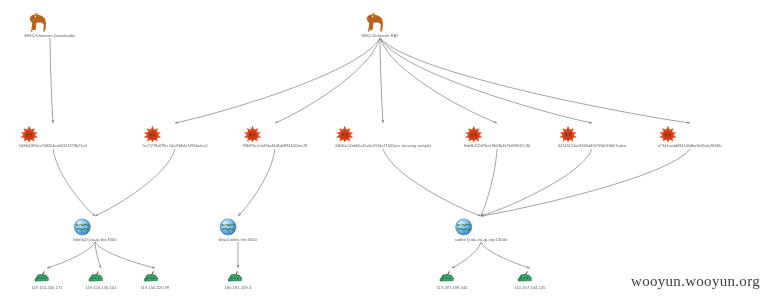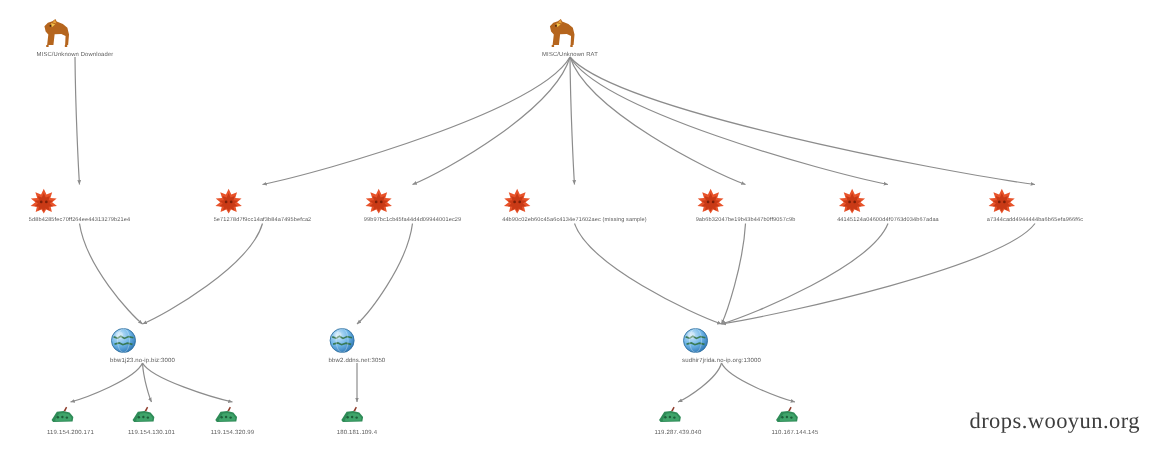--- a/index.html
+++ b/index.html
@@ -292,14 +292,14 @@
     <path d="M11 4 L12.6 1.2 L13.4 1.6 L12.2 4.2 Z" fill="#8e3b2a"></path>
     <circle cx="7.2" cy="8.2" r="0.8" fill="#1c5e39"></circle>
     <circle cx="10.2" cy="8.0" r="0.8" fill="#1c5e39"></circle>
     <circle cx="13.2" cy="8.4" r="0.8" fill="#1c5e39"></circle>
   </svg>
         </span>
         <span class="lbl">110.167.144.145</span>
       </div>
     </div>
 
-  <div class="watermark">drops.wooyun.org</div>
+  <div class="watermark">wooyun.wooyun.org</div>
 </div>
 
 </body></html>

